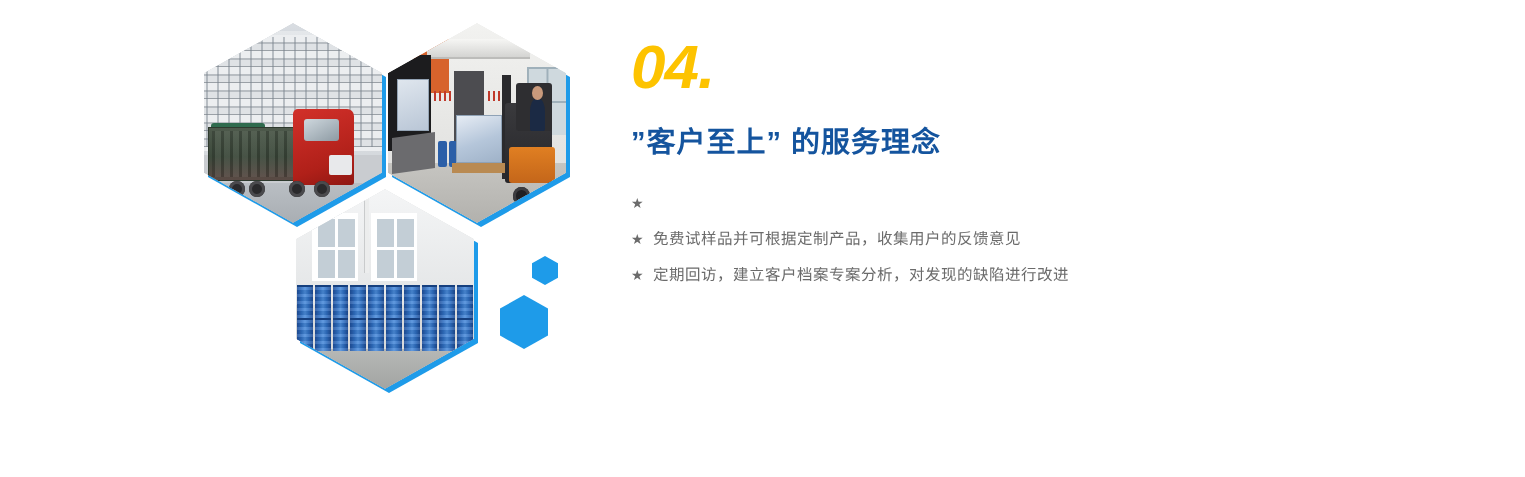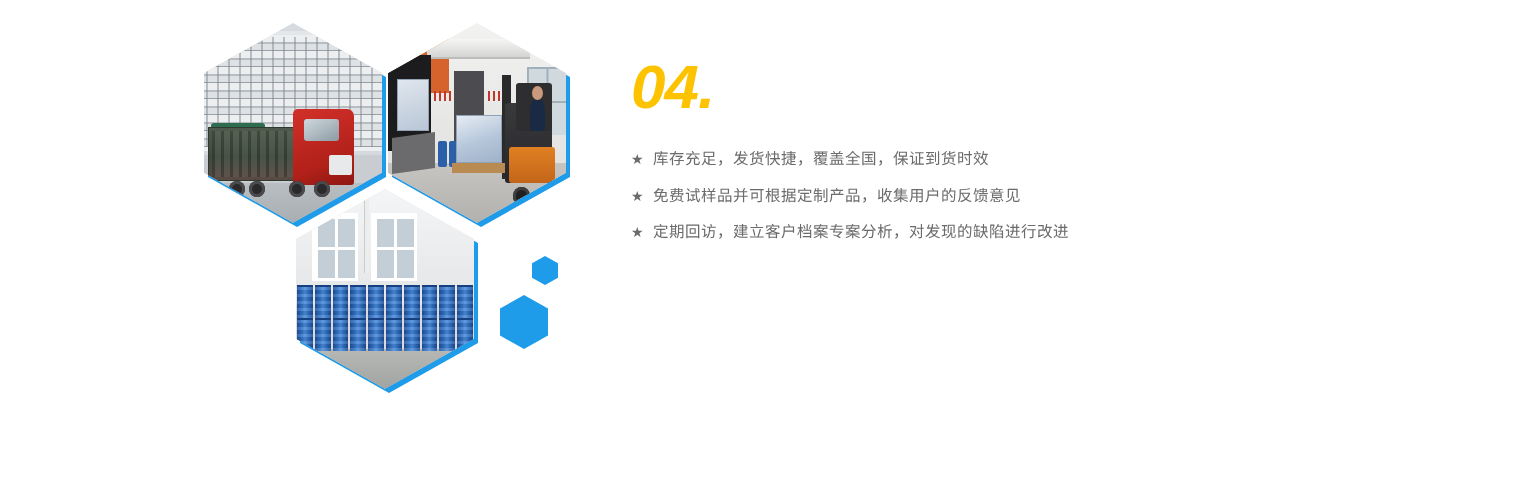--- a/index.html
+++ b/index.html
@@ -205,21 +205,20 @@
 
   .number {
     font-family:"Liberation Sans","DejaVu Sans",sans-serif;
     font-size:62px;
     font-weight:bold;
     font-style:italic;
     color:#FDC300;
     line-height:1;
     letter-spacing:-1px;
     margin-bottom:24px;
-    margin-top:20px;
   }
 
   .headline-en {
     font-family:"Liberation Serif","DejaVu Serif",serif;
     font-style:italic;
     font-size:32px;
     color:#14549E;
     line-height:1.25;
     letter-spacing:.5px;
     white-space:nowrap;
@@ -360,25 +359,25 @@
   </div>
 
   <div class="deco-hex" id="deco-small"></div>
   <div class="deco-hex" id="deco-large"></div>
 
   <div class="content">
 
     <div class="number">04.</div>
 
 
+    <div class="headline-cn">”客户至上” 的服务理念</div>
 
     <ul class="bullets">
       <li class="bullet">
         <span class="bullet-star">★</span>
-        <span class="bullet-text">库存充足，发货快捷，覆盖全国，保证到货时效</span>
       </li>
       <li class="bullet">
         <span class="bullet-star">★</span>
         <span class="bullet-text">免费试样品并可根据定制产品，收集用户的反馈意见</span>
       </li>
       <li class="bullet">
         <span class="bullet-star">★</span>
         <span class="bullet-text">定期回访，建立客户档案专案分析，对发现的缺陷进行改进</span>
       </li>
     </ul>

